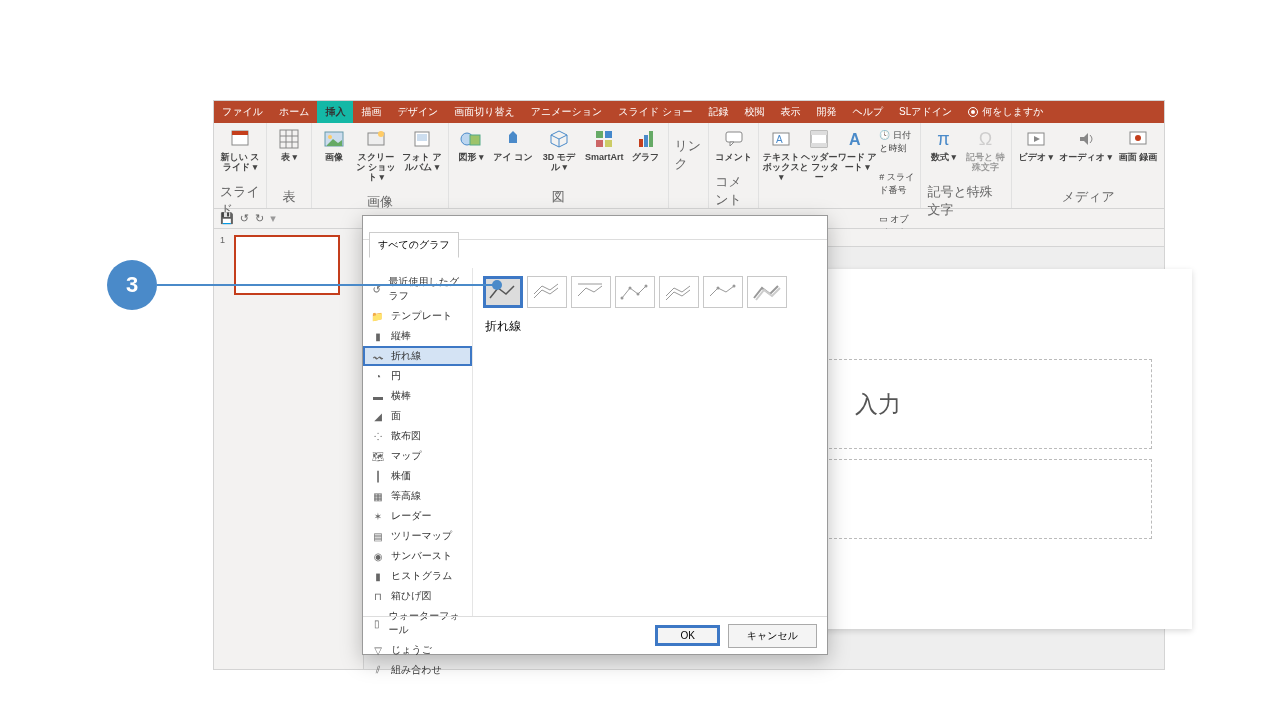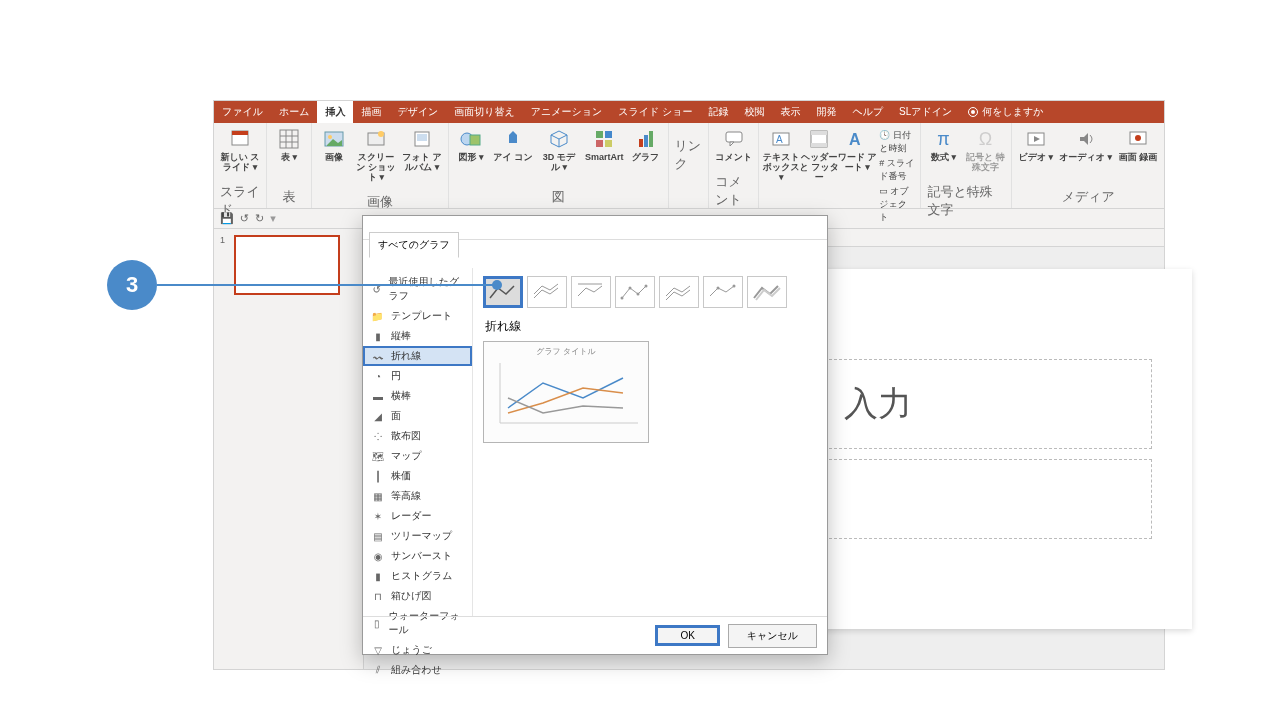--- a/index.html
+++ b/index.html
@@ -3,21 +3,21 @@
 <meta charset="utf-8">
 <style>
   * { margin:0; padding:0; box-sizing:border-box; font-family:"Meiryo UI","Yu Gothic UI",sans-serif; }
   body { background:#fff; width:1280px; height:720px; position:relative; }
   .canvas { position:absolute; left:25px; top:20px; width:1230px; height:680px; background:#fff; }
   .stage { position:absolute; left:0; top:10px; width:1230px; height:680px; }
 
   .app { position:absolute; left:188px; top:70px; width:952px; height:570px; background:#f3f2f1; border:1px solid #d4d4d4; }
   .tabbar { height:22px; background:#b7472a; display:flex; font-size:10px; color:#fff; }
   .tab { padding:4px 8px; cursor:default; }
-  .tab.active { background:#ffffff; color:#333; font-weight:bold; }
+  .tab.active { background:#14b8a6; color:#333; font-weight:bold; }
   .tellme { margin-left:8px; display:flex; align-items:center; color:#fff; font-size:10px; gap:4px; }
   .lamp { width:10px; height:10px; border:1px solid #fff; border-radius:50%; position:relative; }
   .lamp::after { content:""; position:absolute; width:4px; height:4px; background:#fff; border-radius:50%; left:2px; top:2px; }
 
   .ribbon { height:86px; background:#f3f2f1; border-bottom:1px solid #d4d4d4; display:flex; font-size:9px; color:#444; }
   .group { border-right:1px solid #e1e1e1; padding:4px 6px 2px 6px; display:flex; flex-direction:column; align-items:center; justify-content:space-between; }
   .group-row { display:flex; gap:6px; align-items:flex-start; }
   .btn { display:flex; flex-direction:column; align-items:center; gap:2px; min-width:32px; }
   .btn .ic { width:24px; height:24px; display:flex; align-items:center; justify-content:center; }
   .btn .lb { font-size:9px; line-height:1.1; text-align:center; white-space:nowrap;font-weight:bold; }
@@ -27,21 +27,21 @@
   .qat { height:20px; background:#f3f2f1; border-bottom:1px solid #d4d4d4; display:flex; align-items:center; gap:6px; padding:0 6px; }
   .qat span { font-size:11px; color:#666; }
 
   .work { position:absolute; left:0; top:128px; right:0; bottom:0; display:flex; }
   .thumbs { width:150px; background:#f3f2f1; border-right:1px solid #d4d4d4; padding:6px; }
   .thumb { width:106px; height:60px; background:#fff; border:2px solid #c43e1c; margin-left:14px; }
   .thumb-num { position:absolute; font-size:9px; color:#666; }
   .edit { flex:1; background:#eee; position:relative; }
   .ruler { height:18px; background:#f3f2f1; border-bottom:1px solid #d4d4d4; font-size:8px; color:#666; display:flex; align-items:center; padding-left:200px; gap:18px; letter-spacing:1px; }
   .slide { position:absolute; left:200px; top:40px; width:628px; height:360px; background:#fff; box-shadow:0 2px 6px rgba(0,0,0,.15); }
-  .ph1 { position:absolute; left:40px; top:90px; right:40px; height:90px; border:1px dashed #bbb; display:flex; align-items:center; justify-content:center; font-size:34px; color:#555; font-weight:300;text-align:right; }
+  .ph1 { position:absolute; left:40px; top:90px; right:40px; height:90px; border:1px dashed #bbb; display:flex; align-items:center; justify-content:center; font-size:23px; color:#555; font-weight:300;text-align:right; }
   .ph2 { position:absolute; left:40px; top:190px; right:40px; height:80px; border:1px dashed #bbb; display:flex; align-items:center; padding-left:12px; font-size:14px; color:#666; }
 
   
   .dlg { position:absolute; left:337px; top:185px; width:466px; height:440px; background:#fff; border:1px solid #9a9a9a; box-shadow:0 6px 20px rgba(0,0,0,.25); }
   .dlg-title { height:28px; display:flex; align-items:center; justify-content:space-between; padding:0 8px; font-size:11px; }
   .dlg-title .r { display:flex; gap:14px; color:#555; }
   .dlg-tabs { height:24px; border-bottom:1px solid #ddd; padding-left:6px; }
   .dlg-tab { display:inline-block; font-size:10px; padding:5px 8px; border:1px solid transparent;margin-top:16px; }
   .dlg-tab.active { border:1px solid #ccc; border-bottom:1px solid #fff; background:#fff; }
   .dlg-body { position:absolute; top:52px; bottom:38px; left:0; right:0; display:flex; }
@@ -264,21 +264,21 @@
               </div>
         <div class="btn">
                 <div class="ic">
                   <svg width="20" height="20">
                     <text x="2" y="16" font-size="16" fill="#4a8ac9" font-weight="bold">A</text>
                   </svg>
                 </div>
                 <div class="lb two">ワード
 アート ▾</div>
               </div>
-        <div style="display:flex;flex-direction:column;gap:2px;font-size:9px;padding-top:2px">
+        <div style="display:flex;flex-direction:column;gap:16px;font-size:9px;padding-top:2px">
           <div>🕓 <span>日付と時刻</span></div>
           <div># <span>スライド番号</span></div>
           <div>▭ <span>オブジェクト</span></div>
         </div>
       </div>
             <div class="grpname">テキスト</div>
     </div>
     <div class="group">
       <div class="group-row">
         <div class="btn">
@@ -485,30 +485,20 @@
                 </svg>
               </div>
         <div class="chip">
                 <svg width="30" height="20">
                   <polyline points="2,16 10,6 18,12 26,4" fill="none" stroke="#999" stroke-width="2"></polyline>
                   <polyline points="4,18 12,8 20,14 28,6" fill="none" stroke="#ccc" stroke-width="2"></polyline>
                 </svg>
               </div>
       </div>
       <div class="prev-title">折れ線</div>
-      <div class="preview">
-        <div class="pt">グラフ タイトル</div>
-        <svg width="156" height="80">
-          <line x1="12" y1="5" x2="12" y2="65" stroke="#ccc"></line>
-          <line x1="12" y1="65" x2="150" y2="65" stroke="#ccc"></line>
-          <polyline points="20,50 55,25 95,40 135,20" fill="none" stroke="#4a8ac9" stroke-width="1.5"></polyline>
-          <polyline points="20,55 55,45 95,30 135,35" fill="none" stroke="#d98e4a" stroke-width="1.5"></polyline>
-          <polyline points="20,40 55,55 95,48 135,50" fill="none" stroke="#999" stroke-width="1.5"></polyline>
-        </svg>
-      </div>
     </div>
   </div>
   <div class="dlg-foot">
     <button class="obtn ok">OK</button>
     <button class="obtn">キャンセル</button>
   </div>
 </div>
 
 <div class="leader"></div>
 <div class="badge">3</div>

